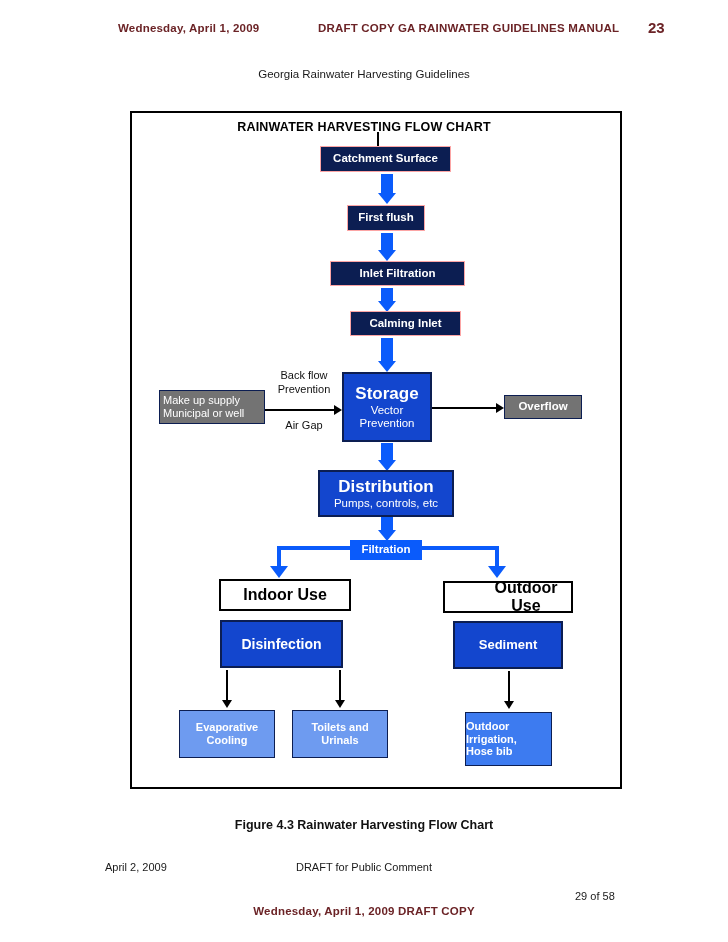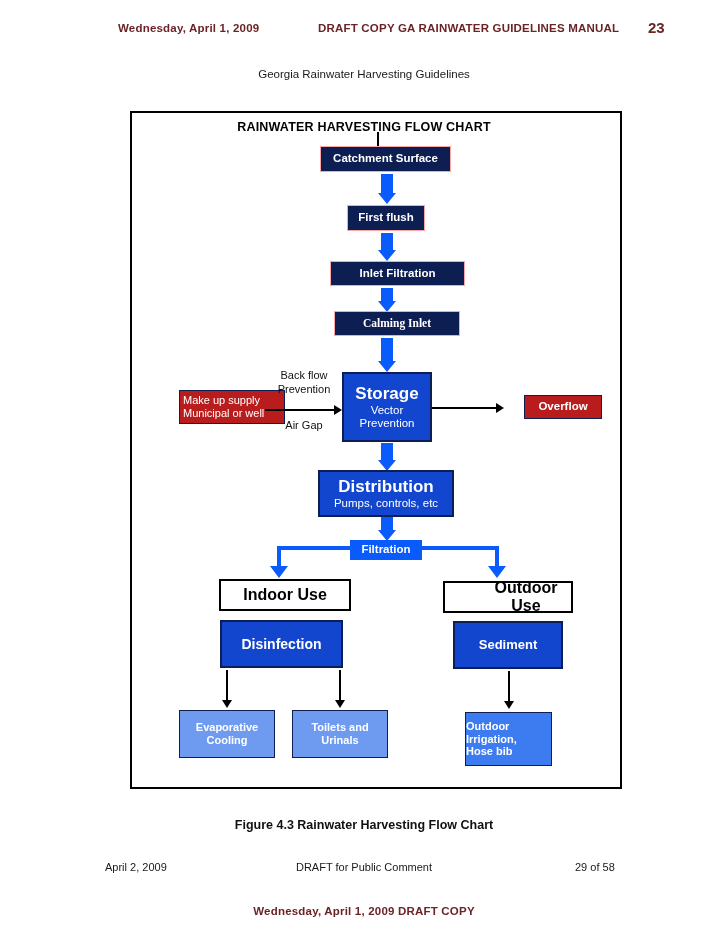--- a/index.html
+++ b/index.html
@@ -15,21 +15,21 @@
 
   #doc-subtitle{position:absolute;left:0;top:68px;width:728px;text-align:center;
                 font-size:11.5px;color:#1a1a1a;}
 
   #fig-caption{position:absolute;left:0;top:818px;width:728px;text-align:center;
                font-size:12.5px;font-weight:bold;color:#111;}
 
   .foot{position:absolute;top:861px;font-size:11px;color:#1a1a1a;white-space:nowrap;}
   #foot-left {left:105px;}
   #foot-center{left:0;width:728px;text-align:center;}
-  #foot-right{left:575px;}
+  #foot-right{left:575px;margin-top:29px;}
 
   #foot-stamp{position:absolute;left:0;top:905px;width:728px;text-align:center;
               font-size:11.5px;font-weight:bold;color:#6B2326;letter-spacing:.2px;}
 
   
   #chart-frame{position:absolute;left:130px;top:111px;width:492px;height:678px;
                border:2px solid #000;box-sizing:border-box;background:#fff;}
 
   #chart-title{position:absolute;left:0;top:120px;width:728px;text-align:center;
                font-size:12.5px;font-weight:bold;color:#000;letter-spacing:.2px;}
@@ -41,21 +41,21 @@
   .node{position:absolute;box-sizing:border-box;display:flex;flex-direction:column;
         align-items:center;justify-content:center;text-align:center;line-height:1.15;}
   .node .t1{display:block;}
   .node .t2{display:block;}
 
   
   .navy{background:#0C1E52;border:1px solid #fca5a5;color:#fff;font-weight:bold;font-size:11.5px;}
   
   .blue-navy{background:#1346CE;border:2px solid #0C1E52;color:#fff;}
   
-  .bright{background:#b91c1c;border:1px solid #0C1E52;color:#fff;margin-left:20px;}
+  .bright{background:#737373;border:1px solid #0C1E52;color:#fff;}
   .bright-nb{background:#0A5BFB;border:1px solid #0A5BFB;color:#fff;}
   
   .light{background:#6E9BF0;border:1px solid #0C1E52;color:#fff;font-weight:bold;font-size:11px;}
   .light-d{background:#3D7BF0;border:1px solid #0C1E52;color:#fff;font-weight:bold;font-size:11px;}
   
   .white-box{background:#fff;border:2px solid #000;color:#000;font-weight:bold;font-size:16px;}
 
   
   .plabel{position:absolute;font-size:11px;color:#111;text-align:center;line-height:1.25;}
 
@@ -114,21 +114,21 @@
 </div>
 
 <div class="node navy" style="left:330px;top:261px;width:135px;height:25px;">
   <span class="t1">Inlet Filtration</span>
 </div>
 <div class="barrow" style="left:374px;top:288px;width:26px;height:24px;">
   <div class="stem" style="width:12px;height:14px;"></div>
     <div class="head"></div>
 </div>
 
-<div class="node navy" style="left:334px;top:311px;width:126px;height:25px;font-family:Liberation Serif, serif;">
+<div class="node navy" style="left:350px;top:311px;width:111px;height:25px;">
   <span class="t1">Calming Inlet</span>
 </div>
 <div class="barrow" style="left:374px;top:338px;width:26px;height:34px;">
   <div class="stem" style="width:12px;height:24px;"></div>
     <div class="head"></div>
 </div>
 
 <div class="node bright" style="left:159px;top:390px;width:106px;height:34px;align-items:flex-start;text-align:left;
             padding-left:3px;font-size:11px;font-weight:normal;">
   <span class="t1">Make up supply</span>

